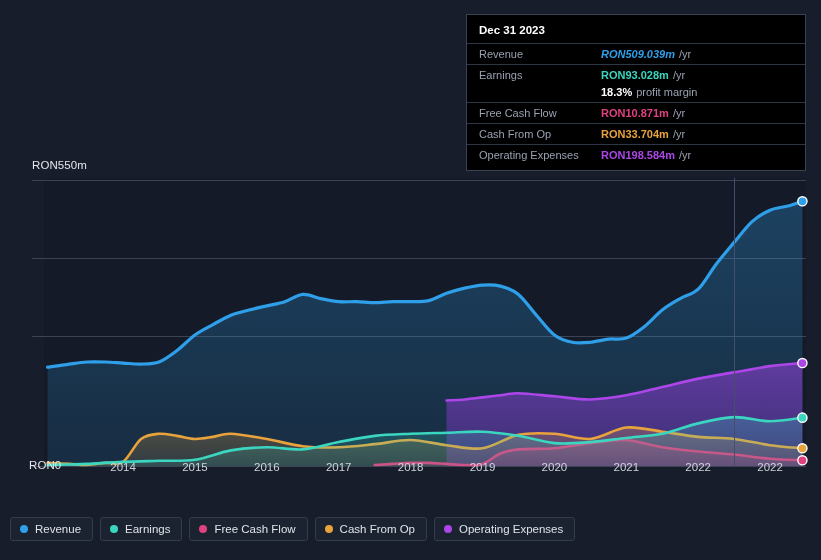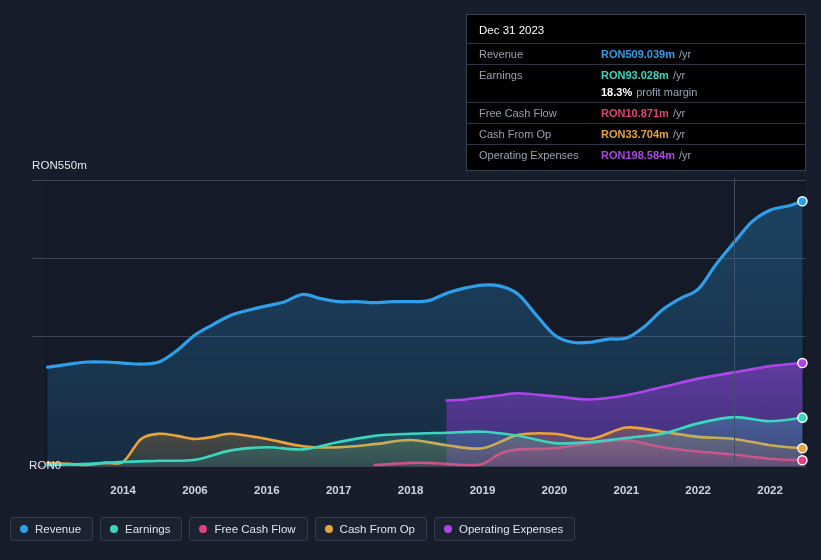--- a/index.html
+++ b/index.html
@@ -19,34 +19,34 @@
   
   .ylabel{
     position:absolute; font-size:11.5px; color:#e3e6ea; letter-spacing:.1px;
     white-space:nowrap;
     margin-left:8px;
   }
   #ylab-top{ left:24px; top:159px; }
   #ylab-bot{ left:21px; top:459px;text-align:right; }
 
   
-  .xaxis{ position:absolute; left:0; top:484px; width:749px; height:18px;font-weight:bold; }
+  .xaxis{ position:absolute; left:0; top:461px; width:749px; height:18px; }
   .xtick{
     position:absolute; font-size:11.5px; color:#cfd4dc;
     transform:translateX(-50%); white-space:nowrap;
   }
 
   
   .tip{
     position:absolute; left:466px; top:14px; width:340px;
     background:#000000; border:1px solid #3a4152;
     padding:8px 0 5px 0; z-index:10;
   }
   .tip-date{
-    font-size:11.5px; font-weight:normal; color:#ffffff;
+    font-size:11.5px; font-weight:bold; color:#ffffff;
     padding:1px 4px 7px 12px;
   }
   .tip-row{
     display:flex; align-items:center;
     padding:4px 12px 4px 12px;
     border-top:1px solid #2e3545;
     font-size:11px;
   }
   .tip-row.noline{ border-top:none; padding-top:1px; }
   .tip-key{ width:122px; color:#9aa2b1; flex:none; }
@@ -119,37 +119,37 @@
         <circle cx="802.4056603773618" cy="448.32" r="4.6" fill="#e8a33d" stroke="#ffffff" stroke-width="1.4"></circle>
         <circle cx="802.4056603773618" cy="363.04" r="4.6" fill="#ad46e8" stroke="#ffffff" stroke-width="1.4"></circle>
       </svg>
   </div>
 
   <div class="ylabel" id="ylab-top">RON550m</div>
   <div class="ylabel" id="ylab-bot">RON0</div>
 
   <div class="xaxis" id="x-axis">
       <div class="xtick" style="left: 123.075px;">2014</div>
-      <div class="xtick" style="left: 194.962px;">2006</div>
+      <div class="xtick" style="left: 194.962px;">2015</div>
       <div class="xtick" style="left: 266.849px;">2016</div>
       <div class="xtick" style="left: 338.736px;">2017</div>
       <div class="xtick" style="left: 410.623px;">2018</div>
       <div class="xtick" style="left: 482.509px;">2019</div>
       <div class="xtick" style="left: 554.396px;">2020</div>
       <div class="xtick" style="left: 626.283px;">2021</div>
       <div class="xtick" style="left: 698.17px; text-align: right;">2022</div>
       <div class="xtick" style="left: 770.057px;">2022</div>
     </div>
 
   <div class="tip">
     <div class="tip-date">Dec 31 2023</div>
     <div id="tip-rows">
         <div class="tip-row">
           <span class="tip-key">Revenue</span>
-          <span class="tip-val" style="color: rgb(46, 159, 232);">RON509.039m</span>
+          <span class="tip-val" style="color: rgb(46, 159, 232); font-style: italic;">RON509.039m</span>
           <span class="tip-unit">/yr</span>
         </div>
         <div class="tip-row">
           <span class="tip-key">Earnings</span>
           <span class="tip-val" style="color: rgb(58, 214, 192);">RON93.028m</span>
           <span class="tip-unit">/yr</span>
         </div>
         <div class="tip-row noline">
           <span class="tip-key"></span>
           <span class="tip-sub-strong">18.3%</span>

